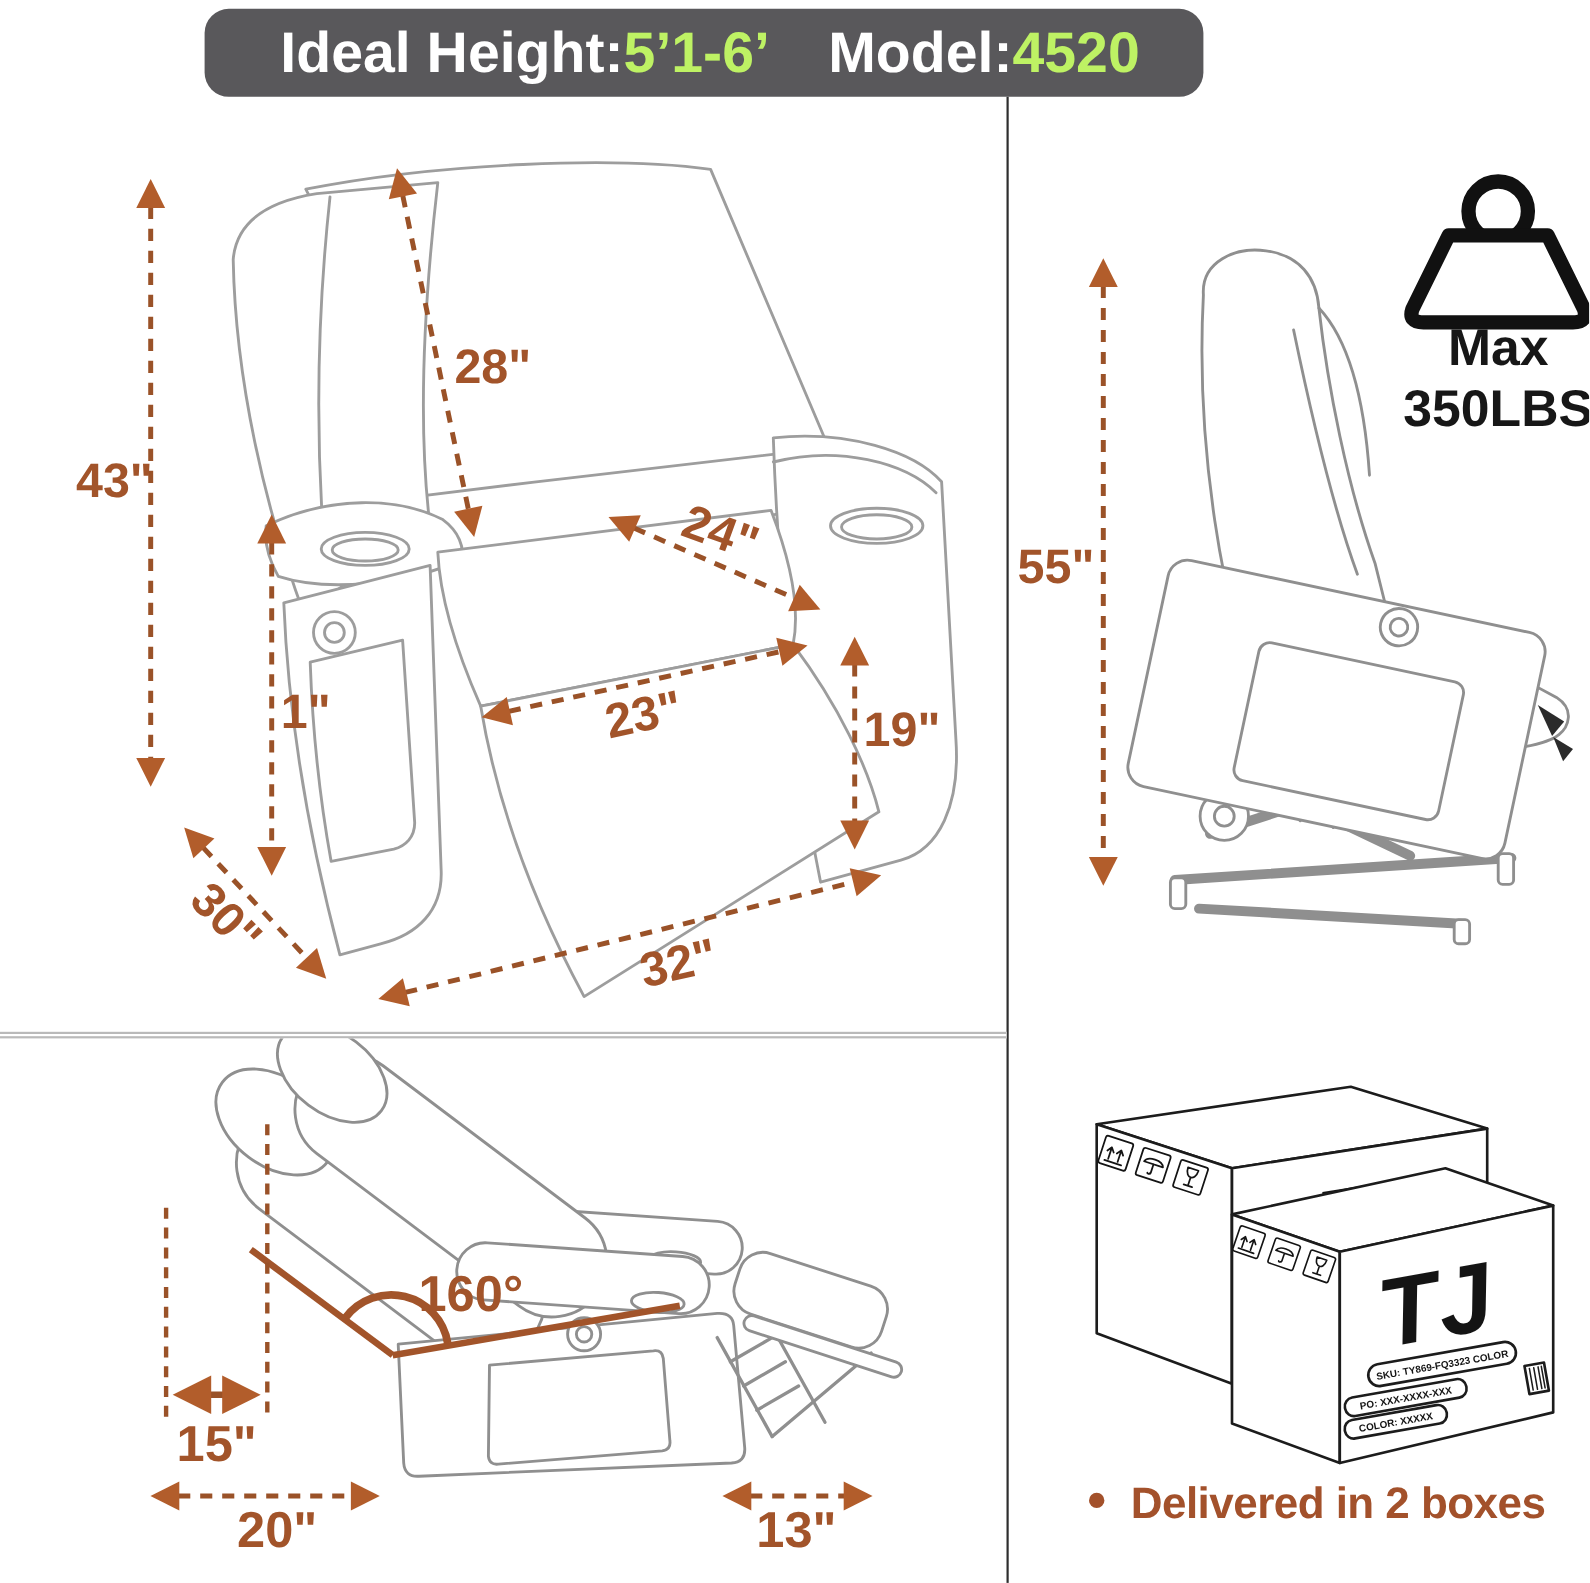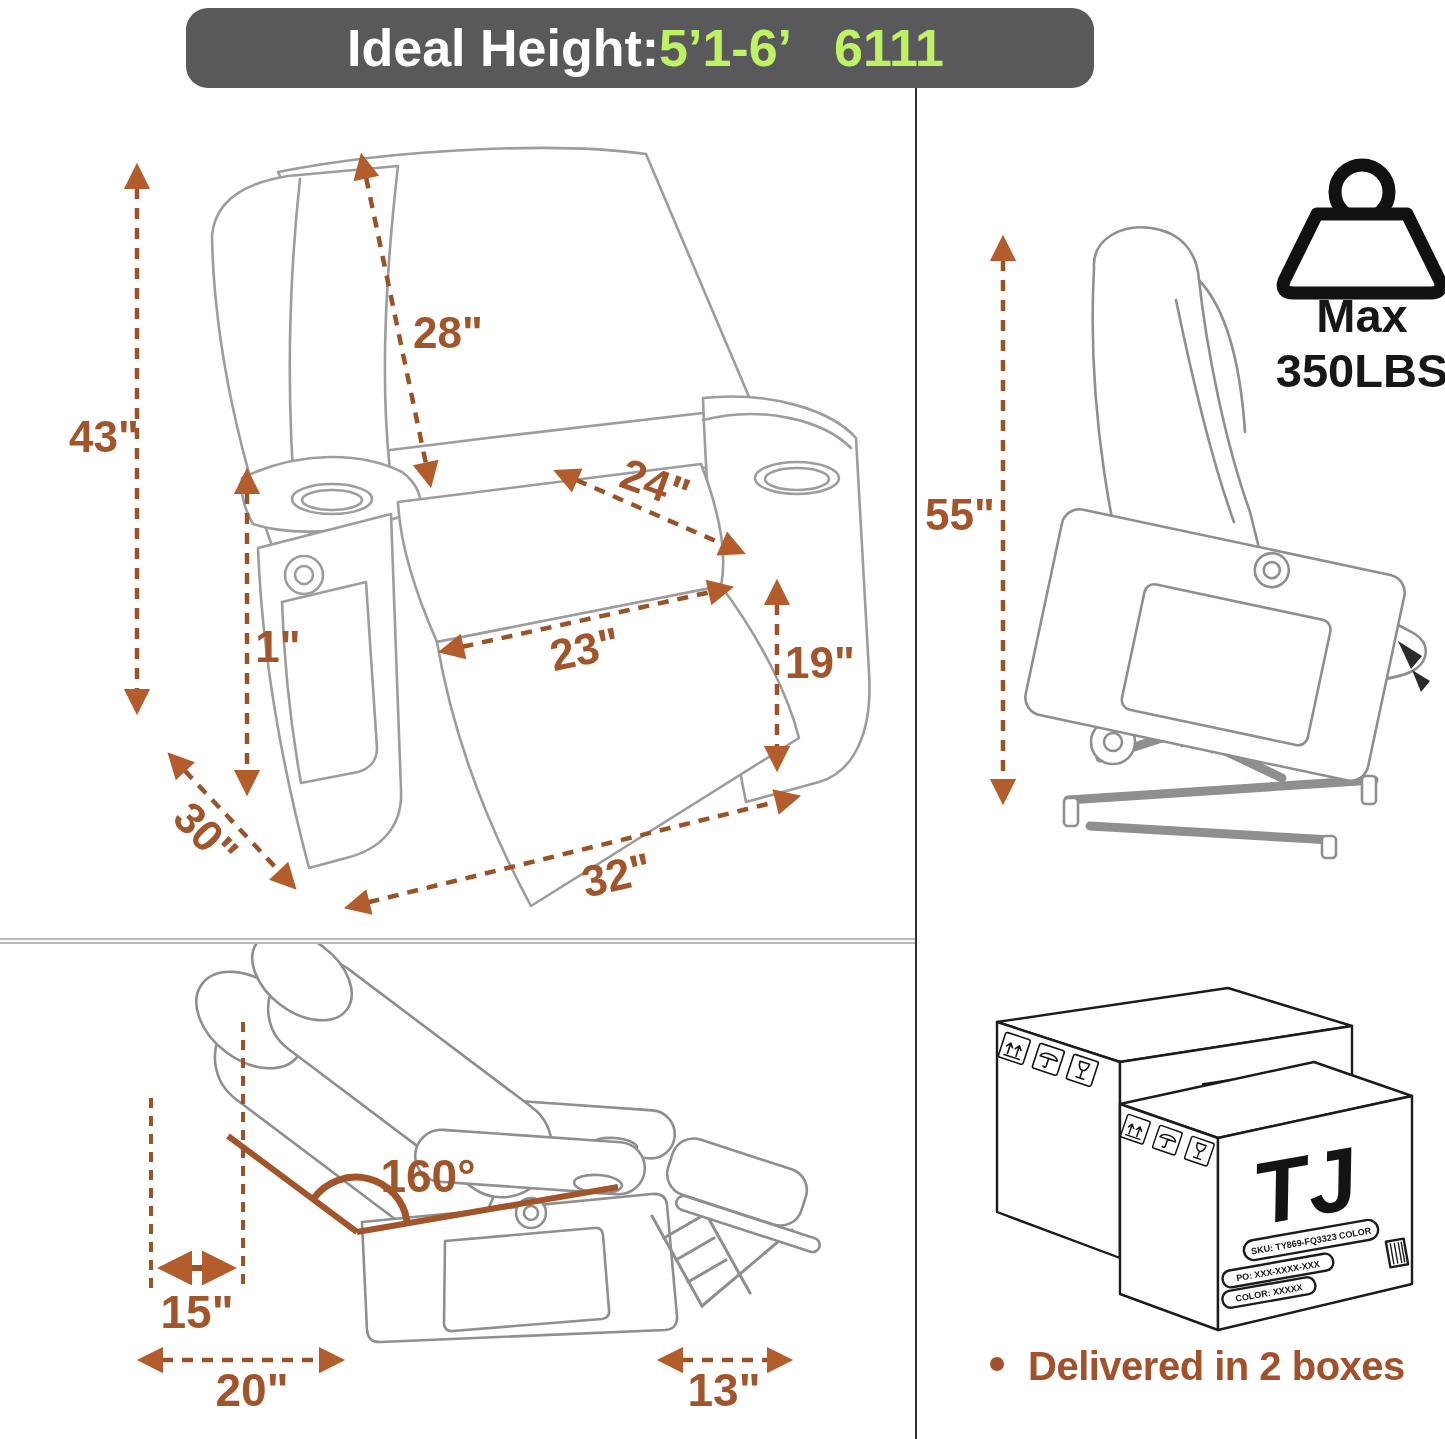--- a/index.html
+++ b/index.html
@@ -30,21 +30,22 @@
 </style>
 </head>
 <body>
 
 <div id="canvas">
 
   <div id="banner">
     <span class="w">Ideal Height:</span>
       <span class="o">5’1-6’</span>
       <span class="gap"></span>
-      <span class="o">6111</span>
+      <span class="w">Model:</span>
+      <span class="o">4520</span>
   </div>
 
   <div id="vdiv"></div>
   <div id="hdiv"></div>
 
   <svg class="panel" style="left:0;top:88px;" width="915" height="854" viewBox="0 88 915 854">
     <defs>
       <marker id="arrTL" viewBox="0 0 12 12" refX="9" refY="6" markerWidth="7" markerHeight="7" orient="auto-start-reverse">
           <path d="M1,1 L11,6 L1,11 Z" fill="#b25d2b"></path>
         </marker>

